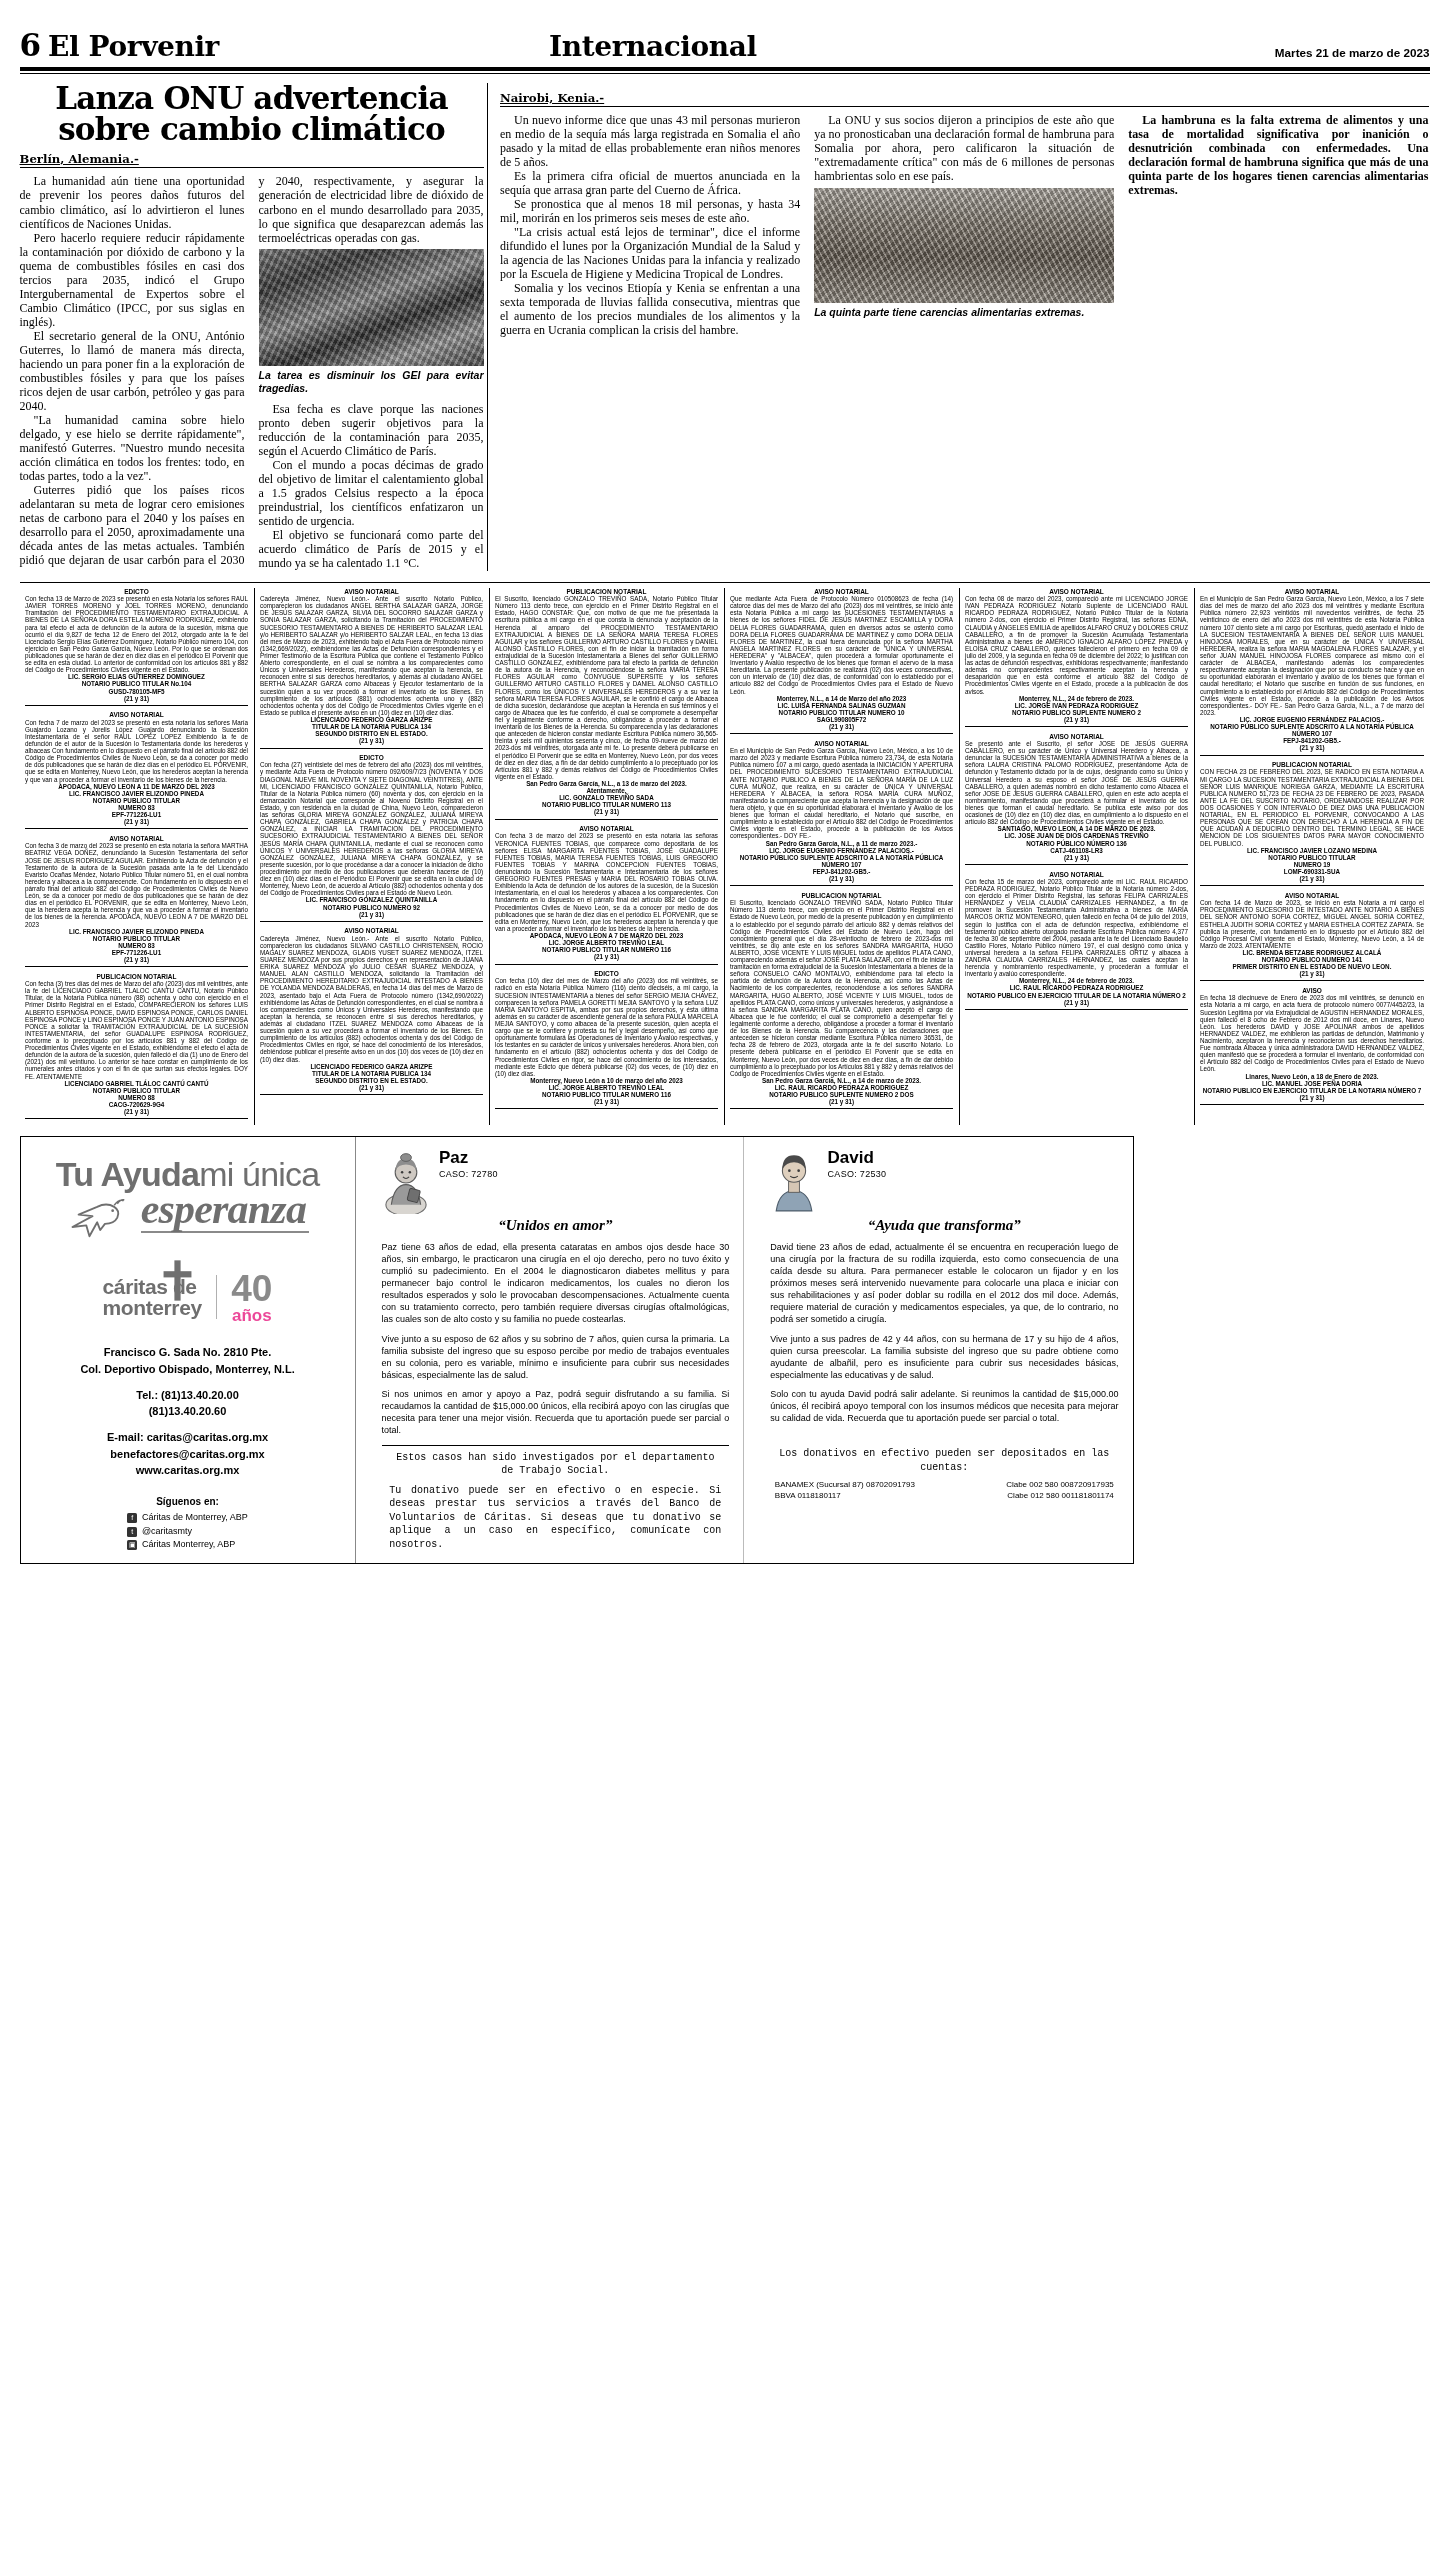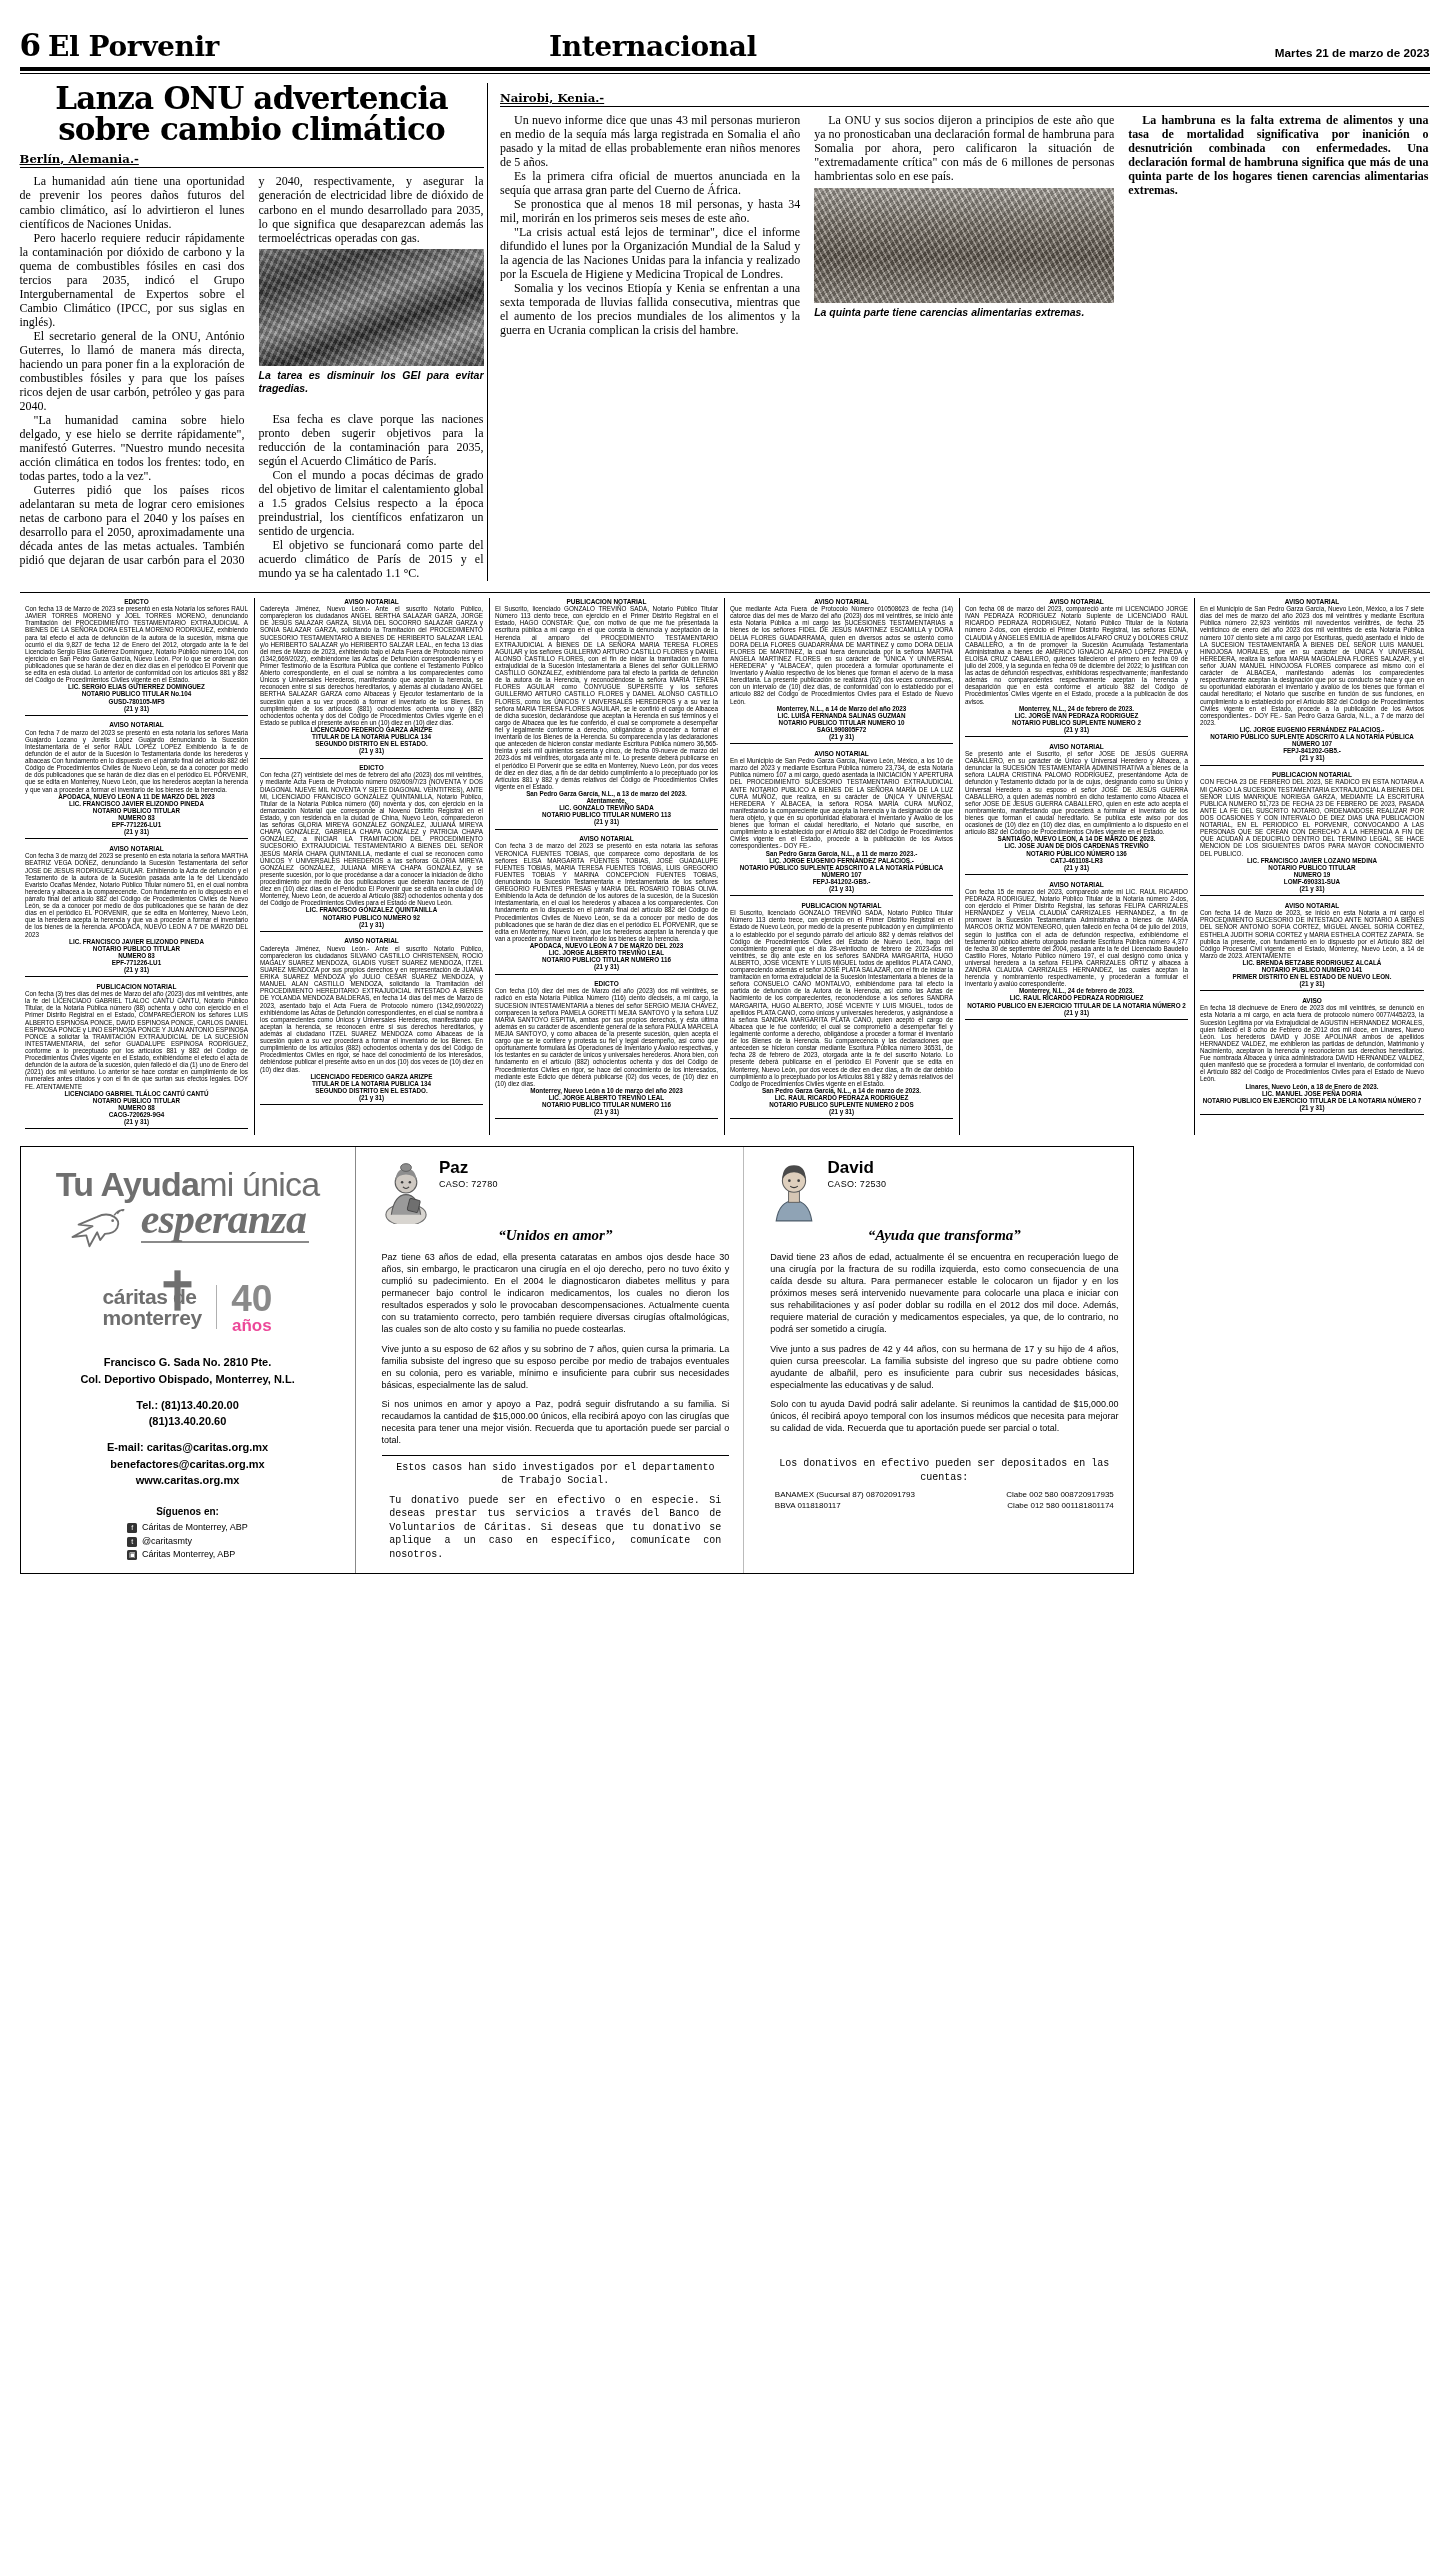--- a/index.html
+++ b/index.html
@@ -121,21 +121,21 @@
         <div class="cols2 body">
           <p>La humanidad aún tiene una oportunidad de prevenir los peores daños futuros del cambio climático, así lo advirtieron el lunes científicos de Naciones Unidas.</p>
           <p>Pero hacerlo requiere reducir rápidamente la contaminación por dióxido de carbono y la quema de combustibles fósiles en casi dos tercios para 2035, indicó el Grupo Intergubernamental de Expertos sobre el Cambio Climático (IPCC, por sus siglas en inglés).</p>
           <p>El secretario general de la ONU, António Guterres, lo llamó de manera más directa, haciendo un para poner fin a la exploración de combustibles fósiles y para que los países ricos dejen de usar carbón, petróleo y gas para 2040.</p>
           <p>"La humanidad camina sobre hielo delgado, y ese hielo se derrite rápidamente", manifestó Guterres. "Nuestro mundo necesita acción climática en todos los frentes: todo, en todas partes, todo a la vez".</p>
           <p>Guterres pidió que los países ricos adelantaran su meta de lograr cero emisiones netas de carbono para el 2040 y los países en desarrollo para el 2050, aproximadamente una década antes de las metas actuales. También pidió que dejaran de usar carbón para el 2030 y 2040, respectivamente, y asegurar la generación de electricidad libre de dióxido de carbono en el mundo desarrollado para 2035, lo que significa que desaparezcan además las termoeléctricas operadas con gas.</p>
           <div style="break-inside:avoid;margin:4.7px 0 0;">
             <div class="photo grain" style="height:117px;"></div>
             <div class="caption">La tarea es disminuir los GEI para evitar tragedias.</div>
           </div>
-          <p style="margin-top:18px;">Esa fecha es clave porque las naciones pronto deben sugerir objetivos para la reducción de la contaminación para 2035, según el Acuerdo Climático de París.</p>
+          <p style="margin-top:8px;">Esa fecha es clave porque las naciones pronto deben sugerir objetivos para la reducción de la contaminación para 2035, según el Acuerdo Climático de París.</p>
           <p>Con el mundo a pocas décimas de grado del objetivo de limitar el calentamiento global a 1.5 grados Celsius respecto a la época preindustrial, los científicos enfatizaron un sentido de urgencia.</p>
           <p>El objetivo se funcionará como parte del acuerdo climático de París de 2015 y el mundo ya se ha calentado 1.1 °C.</p>
         </div>
       </div>
 
       <div class="artR">
         <div style="height:7.8px"></div>
         <div class="dateline-wrap">
           <span class="dateline">Nairobi, Kenia.-</span>
         </div>

